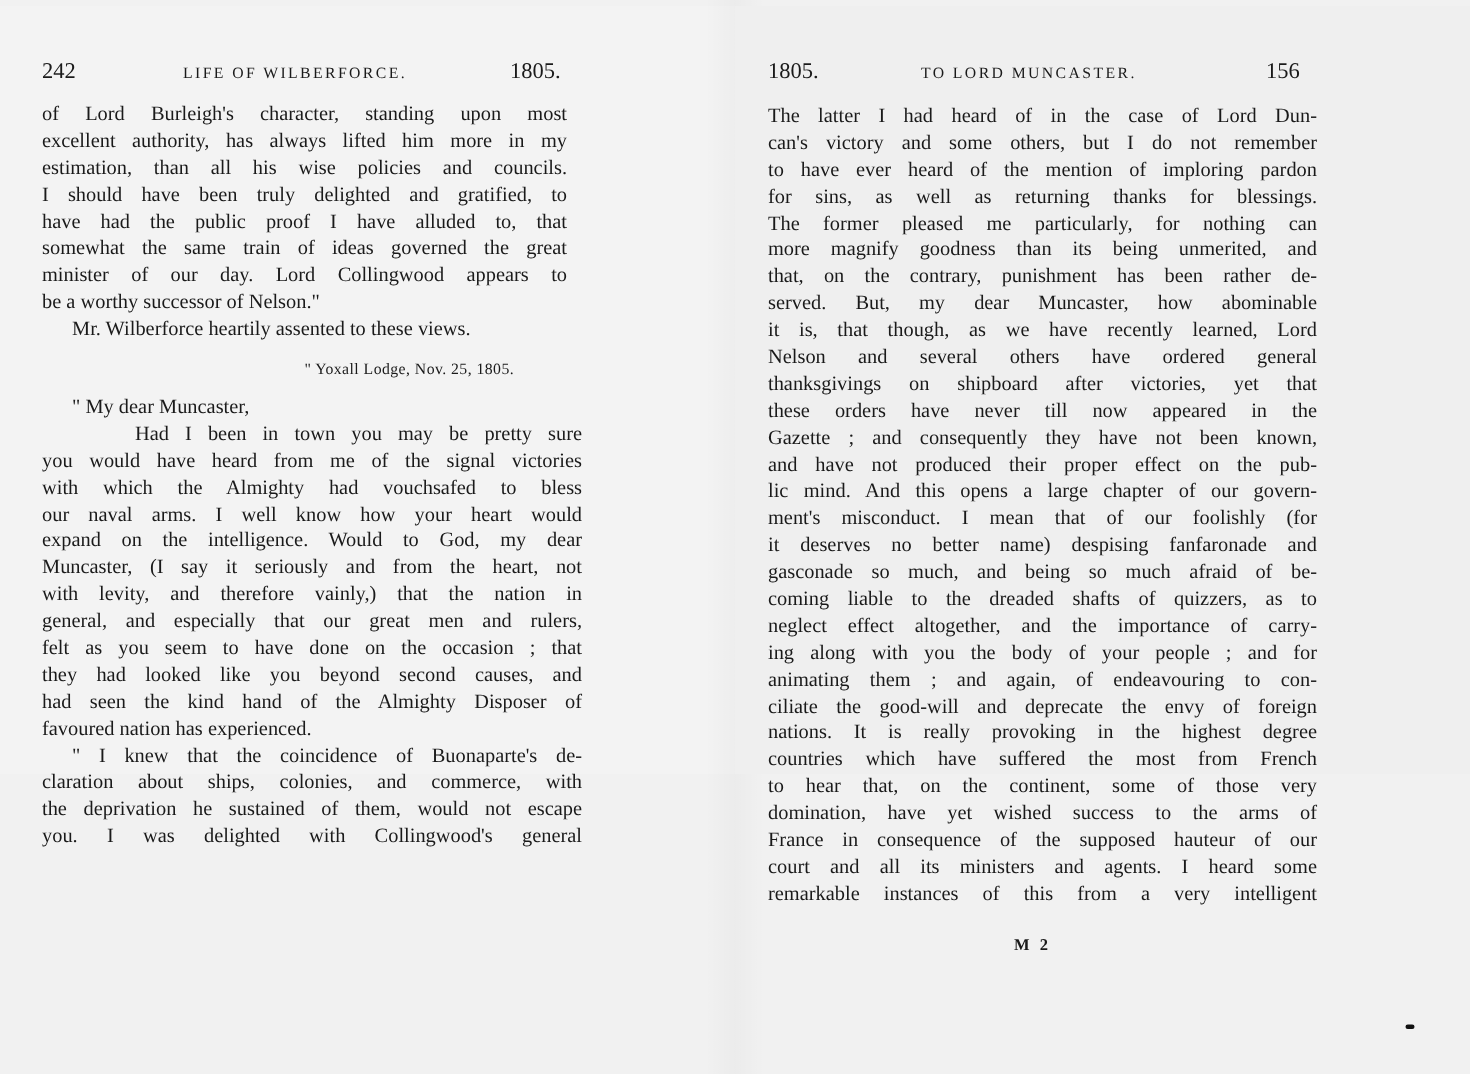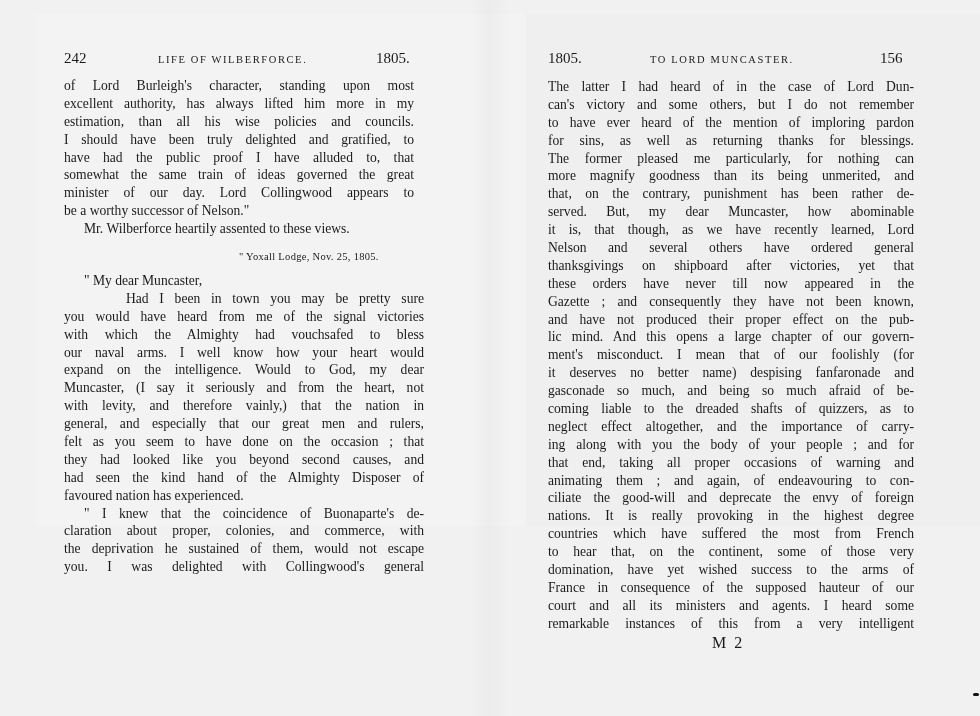--- a/index.html
+++ b/index.html
@@ -4,35 +4,35 @@
 <style>
   html, body { margin:0; padding:0; }
   body {
     width:980px; height:716px; overflow:hidden;
     background:#f1f1f1;
     font-family:"Liberation Serif","DejaVu Serif",serif;
     color:#1a1a1a;
     position:relative;
   }
   .spread { position:absolute; inset:0; }
-  .page { position:absolute; top:14px; height:512px;margin-left:36px; }
+  .page { position:absolute; top:4px; height:512px; }
   .page.left { left:0; width:490px; background:#f3f3f3; }
   .page.right { left:490px; width:490px; background:#efefef; }
   .gutter { position:absolute; left:470px; top:0; width:40px; height:716px;
     background:linear-gradient(90deg, rgba(0,0,0,0) 0%, rgba(0,0,0,0.025) 50%, rgba(0,0,0,0) 100%); }
   .header { position:absolute; top:36px; font-size:14px; line-height:16px; }
   .hdr-num { position:absolute; font-size:15px; }
   .hdr-title { position:absolute; font-size:10.5px; letter-spacing:1.6px; text-transform:uppercase; top:2px; }
   .body { position:absolute; font-size:13.6px; line-height:17.9px; text-align:justify; }
   .line { display:block; text-align:justify; text-align-last:justify; white-space:nowrap; height:17.9px; }
   .line.last { text-align-last:left; }
   .indent1 { padding-left:20px; }
   .indent2 { padding-left:72px; }
   .dateline { position:absolute; font-size:10.5px; letter-spacing:0.3px; }
-  .signature { position:absolute; font-size:16px; letter-spacing:2px; }
+  .signature { position:absolute; font-size:11px; letter-spacing:2px;font-weight:bold; }
   .speck { position:absolute; background:#111; border-radius:2px; }
 </style>
 </head>
 <body>
 
 <div class="spread">
   <div class="page left">
     <div class="header" style="left:0;width:490px;">
       <span class="hdr-num" style="left:28px;">242</span>
       <span class="hdr-title" style="left:122px;">LIFE OF WILBERFORCE.</span>
@@ -61,21 +61,21 @@
       <span class="line">our naval arms.  I well know how your heart would</span>
       <span class="line">expand on the intelligence.  Would to God, my dear</span>
       <span class="line">Muncaster, (I say it seriously and from the heart, not</span>
       <span class="line">with levity, and therefore vainly,) that the nation in</span>
       <span class="line">general, and especially that our great men and rulers,</span>
       <span class="line">felt as you seem to have done on the occasion ; that</span>
       <span class="line">they had looked like you beyond second causes, and</span>
       <span class="line">had seen the kind hand of the Almighty Disposer of</span>
       <span class="line last">favoured nation has experienced.</span>
       <span class="line indent1">" I knew that the coincidence of Buonaparte's de-</span>
-      <span class="line">claration about proper, colonies, and commerce, with</span>
+      <span class="line">claration about ships, colonies, and commerce, with</span>
       <span class="line">the deprivation he sustained of them, would not escape</span>
       <span class="line">you.  I was delighted with Collingwood's general</span>
     </div>
   </div>
 
   <div class="gutter"></div>
 
   <div class="page right">
     <div class="header" style="left:0;width:490px;">
       <span class="hdr-num" style="left:22px;">1805.</span>
@@ -98,21 +98,20 @@
       <span class="line">these orders have never till now appeared in the</span>
       <span class="line">Gazette ; and consequently they have not been known,</span>
       <span class="line">and have not produced their proper effect on the pub-</span>
       <span class="line">lic mind.  And this opens a large chapter of our govern-</span>
       <span class="line">ment's misconduct.  I mean that of our foolishly (for</span>
       <span class="line">it deserves no better name) despising fanfaronade and</span>
       <span class="line">gasconade so much, and being so much afraid of be-</span>
       <span class="line">coming liable to the dreaded shafts of quizzers, as to</span>
       <span class="line">neglect effect altogether, and the importance of carry-</span>
       <span class="line">ing along with you the body of your people ; and for</span>
-      <span class="line">that end, taking all proper occasions of warning and</span>
       <span class="line">animating them ; and again, of endeavouring to con-</span>
       <span class="line">ciliate the good-will and deprecate the envy of foreign</span>
       <span class="line">nations.  It is really provoking in the highest degree</span>
       <span class="line">countries which have suffered the most from French</span>
       <span class="line">to hear that, on the continent, some of those very</span>
       <span class="line">domination, have yet wished success to the arms of</span>
       <span class="line">France in consequence of the supposed hauteur of our</span>
       <span class="line">court and all its ministers and agents.  I heard some</span>
       <span class="line">remarkable instances of this from a very intelligent</span>
     </div>

